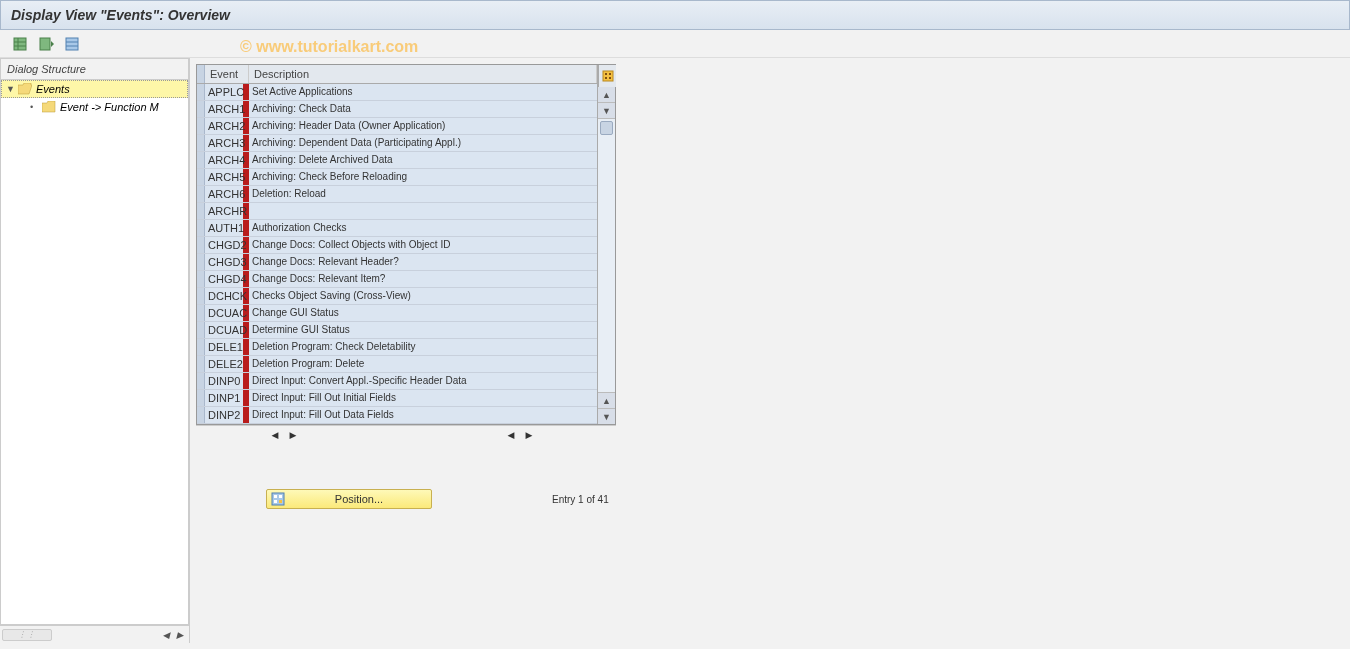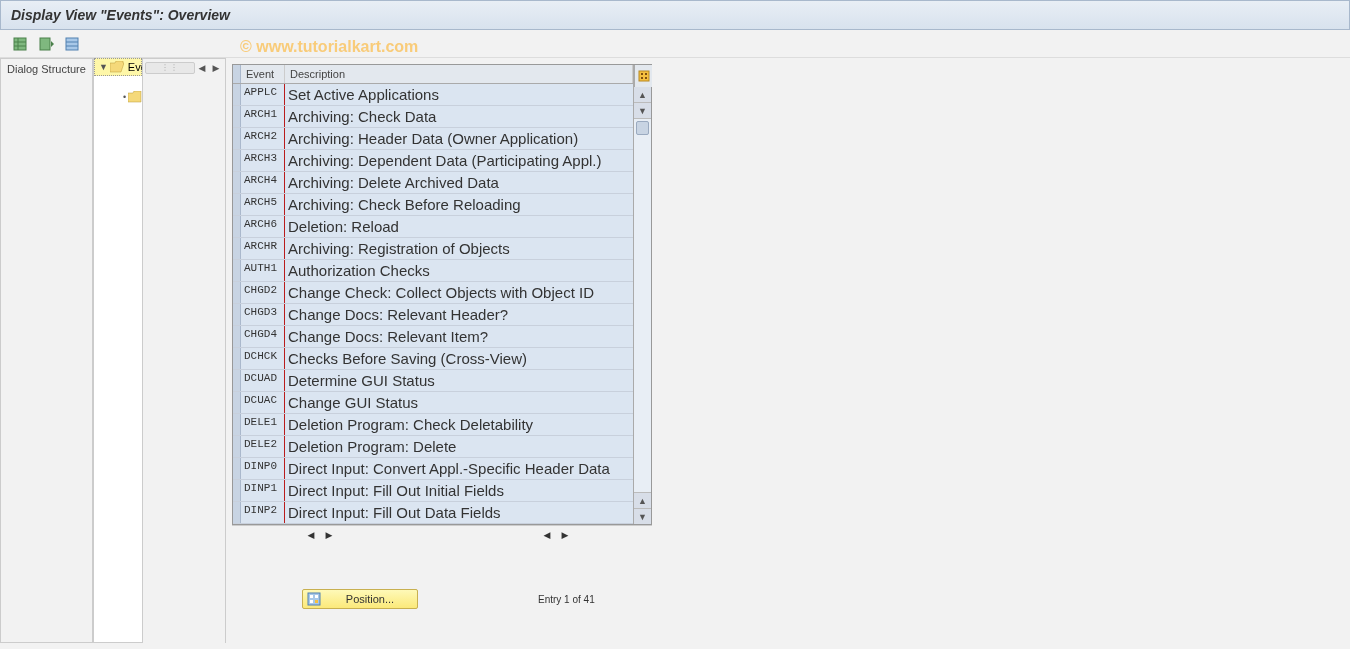--- a/index.html
+++ b/index.html
@@ -48,24 +48,26 @@
       font-size: 16px;
       font-weight: bold;
       pointer-events: none;
       margin-top: 6px;
     }
     .main-area {
       display: flex;
       height: calc(100% - 64px);
     }
     .sidebar {
-      width: 226px;
+      width: 190px;
       background: #f2f2f2;
       border-right: 1px solid #ccc;
       display: flex;
+      flex-direction: column;
+      font-style: italic;
     }
     .sidebar-header {
       background: #f2f2f2;
       padding: 4px 6px;
       border: 1px solid #ccc;
       font-size: 11px;
       color: #444;
     }
     .tree {
       flex: 1;
@@ -179,28 +181,27 @@
     .td-handle {
       width: 8px;
       background: #c8d4e3;
       border-right: 1px solid #aab8cc;
     }
     .td-event {
       width: 44px;
       padding: 2px 3px;
       font-size: 11px;
       color: #333;
-      border-right: 1px solid #b91c1c;
+      border-right: 6px solid #b91c1c;
       background: #dbe5f1;
-      font-family: Liberation Mono, monospace;
     }
     .td-desc {
       flex: 1;
       padding: 2px 3px;
-      font-size: 15px;
+      font-size: 10px;
       color: #333;
       background: #dbe5f1;
     }
     .vscroll {
       width: 18px;
       background: #e3e8ee;
       border-left: 1px solid #aaa;
       display: flex;
       flex-direction: column;
     }
@@ -248,21 +249,21 @@
       padding-left: 70px;
       gap: 120px;
     }
     .position-btn {
       display: flex;
       align-items: center;
       background: linear-gradient(to bottom, #fef9b8, #fbe97a);
       border: 1px solid #c8b050;
       border-radius: 2px;
       padding: 2px 4px;
-      width: 116px;
+      width: 166px;
       cursor: pointer;
       gap: 6px;
     }
     .position-btn-icon {
       width: 14px;
       height: 14px;
       display:flex;
       align-items:center;
       justify-content:center;
     }
@@ -380,56 +381,55 @@
                 <div class="td-desc">Archiving: Check Before Reloading</div>
               </div>
               <div class="trow">
                 <div class="td-handle"></div>
                 <div class="td-event">ARCH6</div>
                 <div class="td-desc">Deletion: Reload</div>
               </div>
               <div class="trow">
                 <div class="td-handle"></div>
                 <div class="td-event">ARCHR</div>
-                <div class="td-desc">Archiving: Registration of Objects</div>
               </div>
               <div class="trow">
                 <div class="td-handle"></div>
                 <div class="td-event">AUTH1</div>
                 <div class="td-desc">Authorization Checks</div>
               </div>
               <div class="trow">
                 <div class="td-handle"></div>
                 <div class="td-event">CHGD2</div>
-                <div class="td-desc">Change Check: Collect Objects with Object ID</div>
+                <div class="td-desc">Change Docs: Collect Objects with Object ID</div>
               </div>
               <div class="trow">
                 <div class="td-handle"></div>
                 <div class="td-event">CHGD3</div>
                 <div class="td-desc">Change Docs: Relevant Header?</div>
               </div>
               <div class="trow">
                 <div class="td-handle"></div>
                 <div class="td-event">CHGD4</div>
                 <div class="td-desc">Change Docs: Relevant Item?</div>
               </div>
               <div class="trow">
                 <div class="td-handle"></div>
                 <div class="td-event">DCHCK</div>
-                <div class="td-desc">Checks Before Saving (Cross-View)</div>
+                <div class="td-desc">Checks Object Saving (Cross-View)</div>
+              </div>
+              <div class="trow">
+                <div class="td-handle"></div>
+                <div class="td-event">DCUAC</div>
+                <div class="td-desc">Change GUI Status</div>
               </div>
               <div class="trow">
                 <div class="td-handle"></div>
                 <div class="td-event">DCUAD</div>
                 <div class="td-desc">Determine GUI Status</div>
-              </div>
-              <div class="trow">
-                <div class="td-handle"></div>
-                <div class="td-event">DCUAC</div>
-                <div class="td-desc">Change GUI Status</div>
               </div>
               <div class="trow">
                 <div class="td-handle"></div>
                 <div class="td-event">DELE1</div>
                 <div class="td-desc">Deletion Program: Check Deletability</div>
               </div>
               <div class="trow">
                 <div class="td-handle"></div>
                 <div class="td-event">DELE2</div>
                 <div class="td-desc">Deletion Program: Delete</div>

